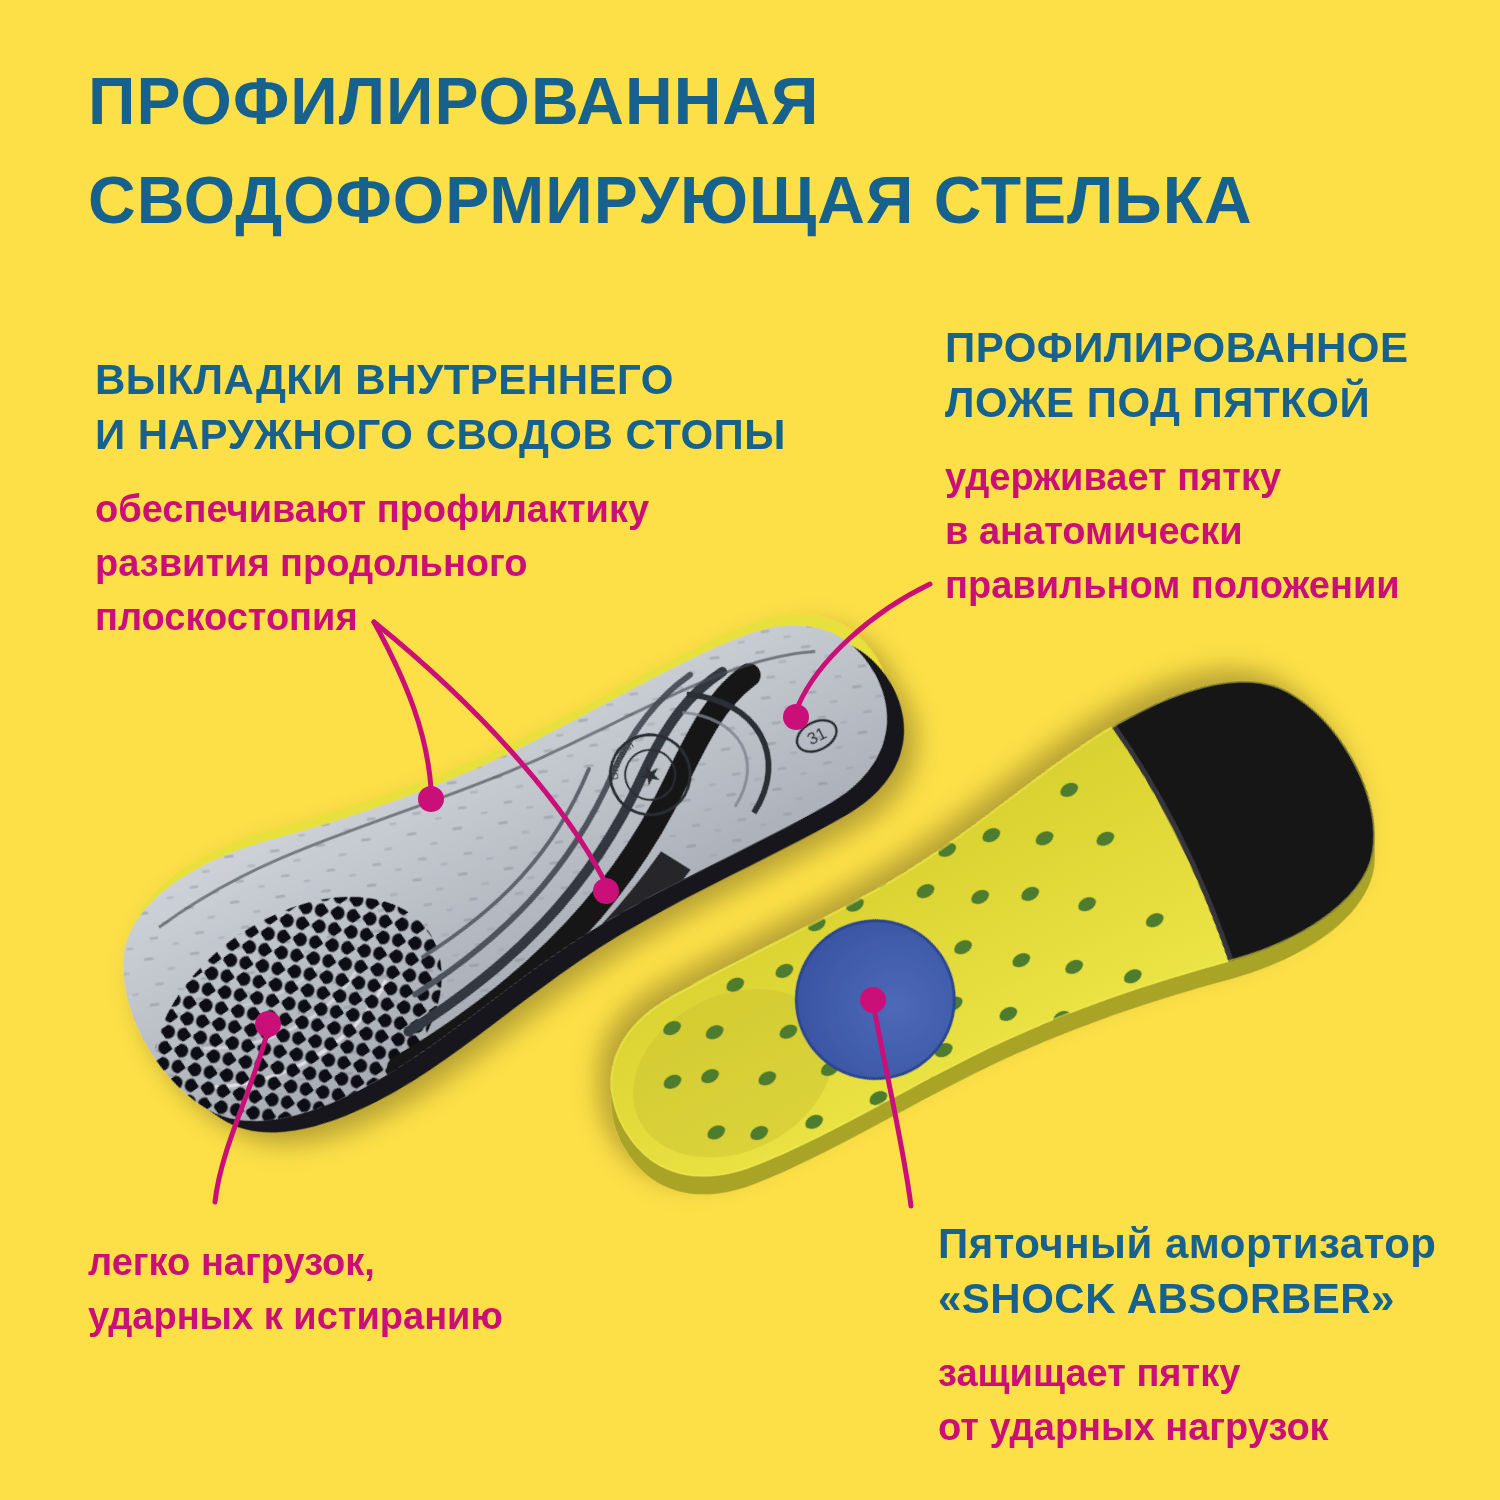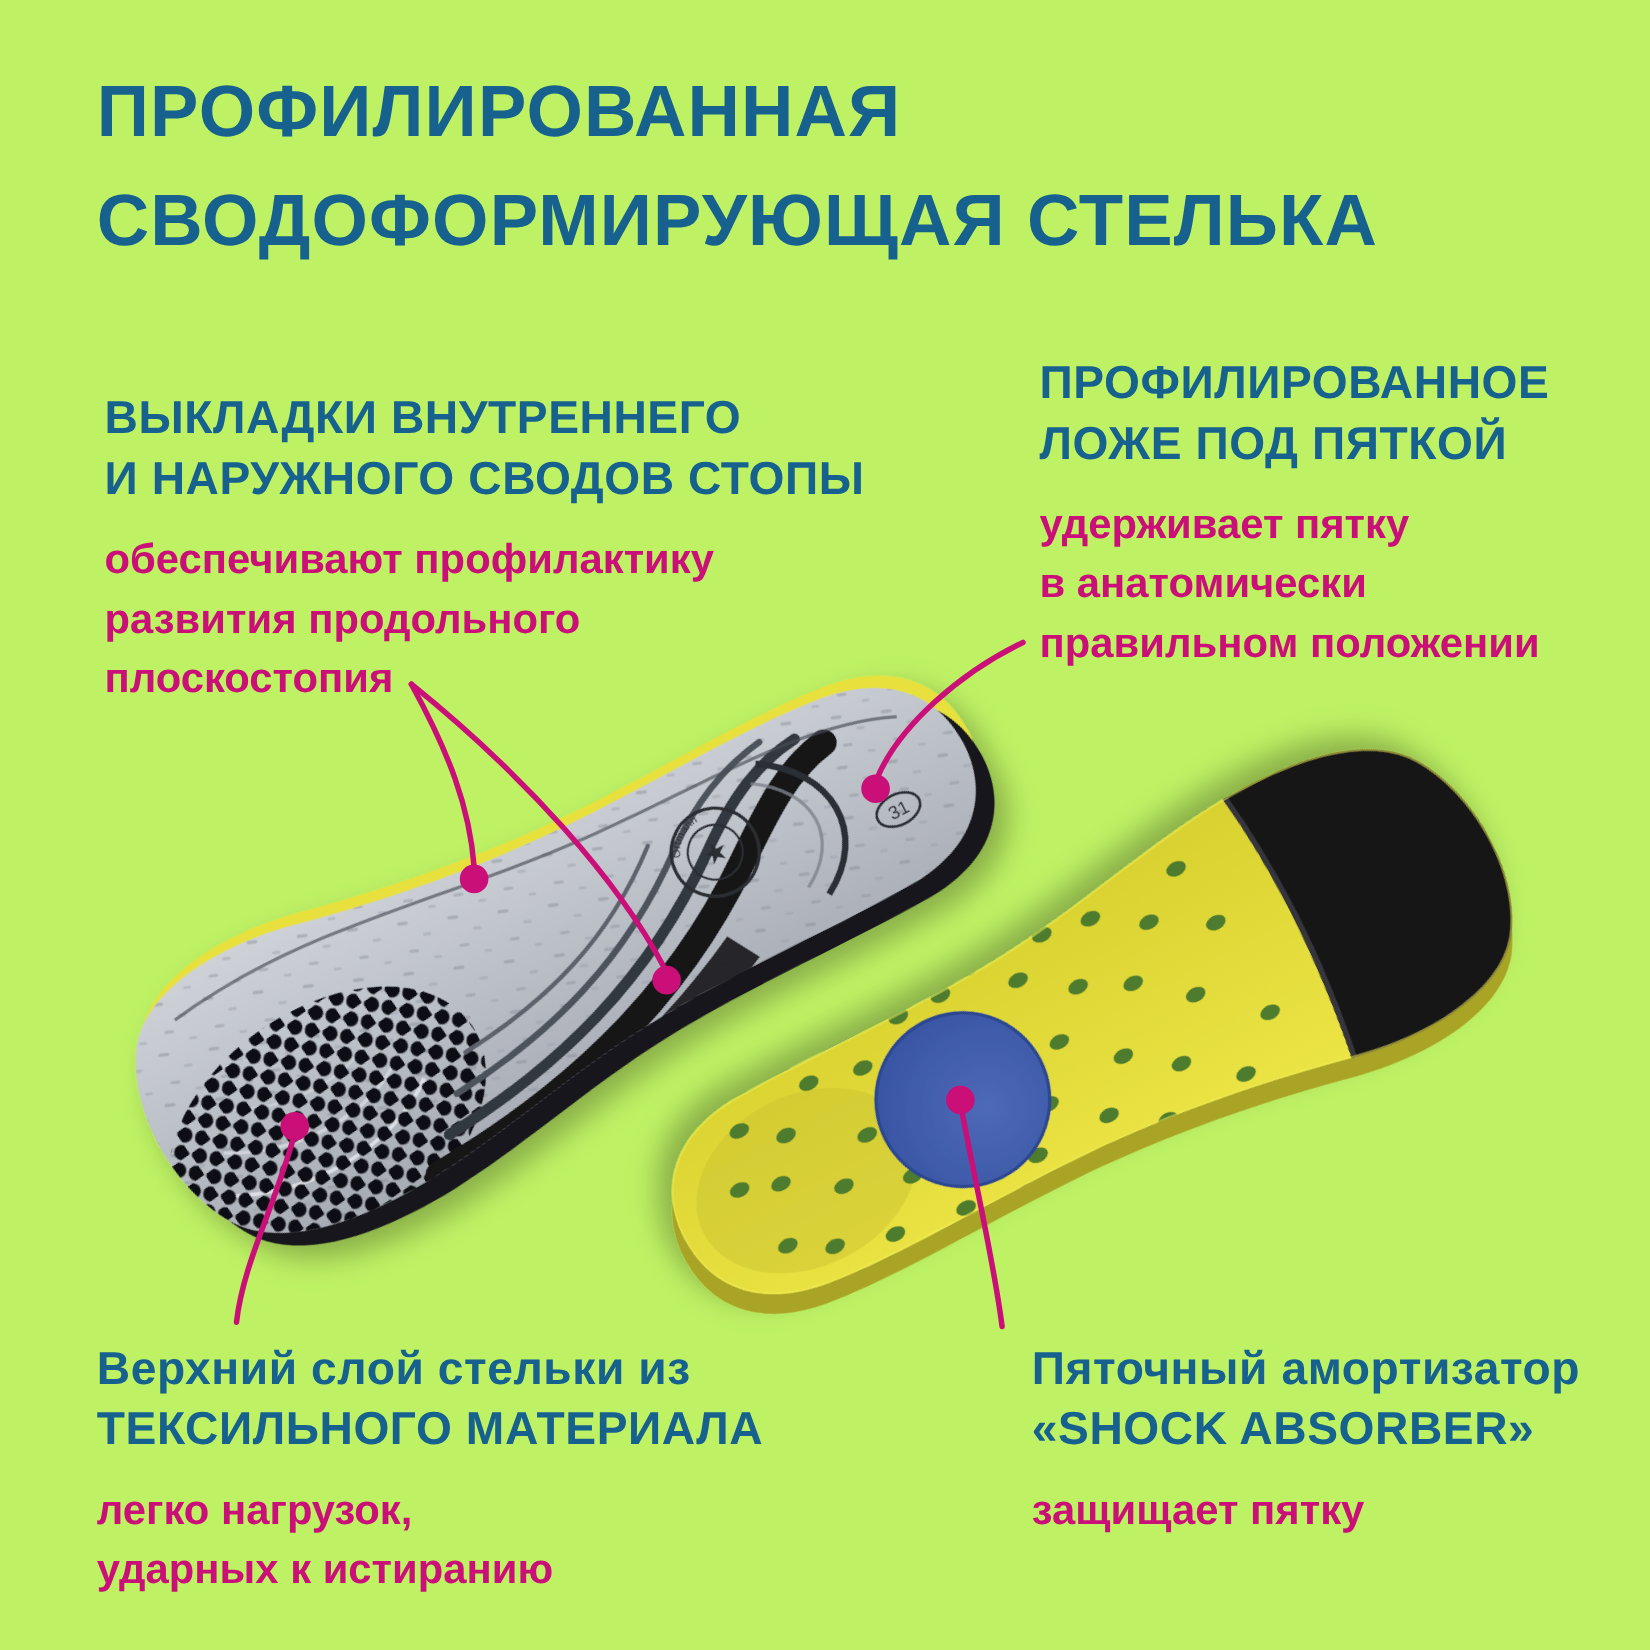--- a/index.html
+++ b/index.html
@@ -1,17 +1,17 @@
 <!DOCTYPE html>
 <html style="--heading-blue: #17618f; --accent-magenta: #cb0f78; --insole-yellow: #e7e03c; --dot-green: #4d7c2f; --absorber-blue: #3c58a6; --insole-grey: #bcc0c7; --insole-black: #17171a;"><head>
 <meta charset="utf-8">
 <style>
   html,body{margin:0;padding:0;background:#ffffff;}
   body{font-family:"Liberation Sans", sans-serif;}
-  .canvas{position:relative;width:1500px;height:1500px;background:#bef264;overflow:hidden;}
+  .canvas{position:relative;width:1500px;height:1500px;background:#fde047;overflow:hidden;}
   svg.art{position:absolute;left:0;top:0;width:1500px;height:1500px;}
   svg text{font-family:"Liberation Sans", sans-serif;}
 
   .title{position:absolute;left:88px;top:52px;color:var(--heading-blue,#17618f);
          font-size:66px;font-weight:700;line-height:1.5;letter-spacing:1px;white-space:nowrap;}
   .callout{position:absolute;white-space:nowrap;}
   .callout .head{color:var(--heading-blue,#17618f);font-size:42px;font-weight:600;
                  line-height:1.32;letter-spacing:.5px;}
   .callout .desc{color:var(--accent-magenta,#cb0f78);font-size:38px;font-weight:700;
                  line-height:1.42;margin-top:20px;}
@@ -195,33 +195,30 @@
       <div>И НАРУЖНОГО СВОДОВ СТОПЫ</div>
     </div>
     <div class="desc">
       <div>обеспечивают профилактику</div>
       <div>развития продольного</div>
       <div>плоскостопия</div>
     </div>
   </section>
 
   <section class="callout textile">
-    <div class="head">
-      <div>Верхний слой стельки из</div>
-      <div>ТЕКСИЛЬНОГО МАТЕРИАЛА</div>
-    </div>
     <div class="desc">
       <div>легко нагрузок,</div>
       <div>ударных к истиранию</div>
     </div>
   </section>
 
   <section class="callout shock">
     <div class="head">
       <div>Пяточный амортизатор</div>
       <div>«SHOCK ABSORBER»</div>
     </div>
     <div class="desc">
       <div>защищает пятку</div>
+      <div>от ударных нагрузок</div>
     </div>
   </section>
 
 </div>
 
 </body></html>

